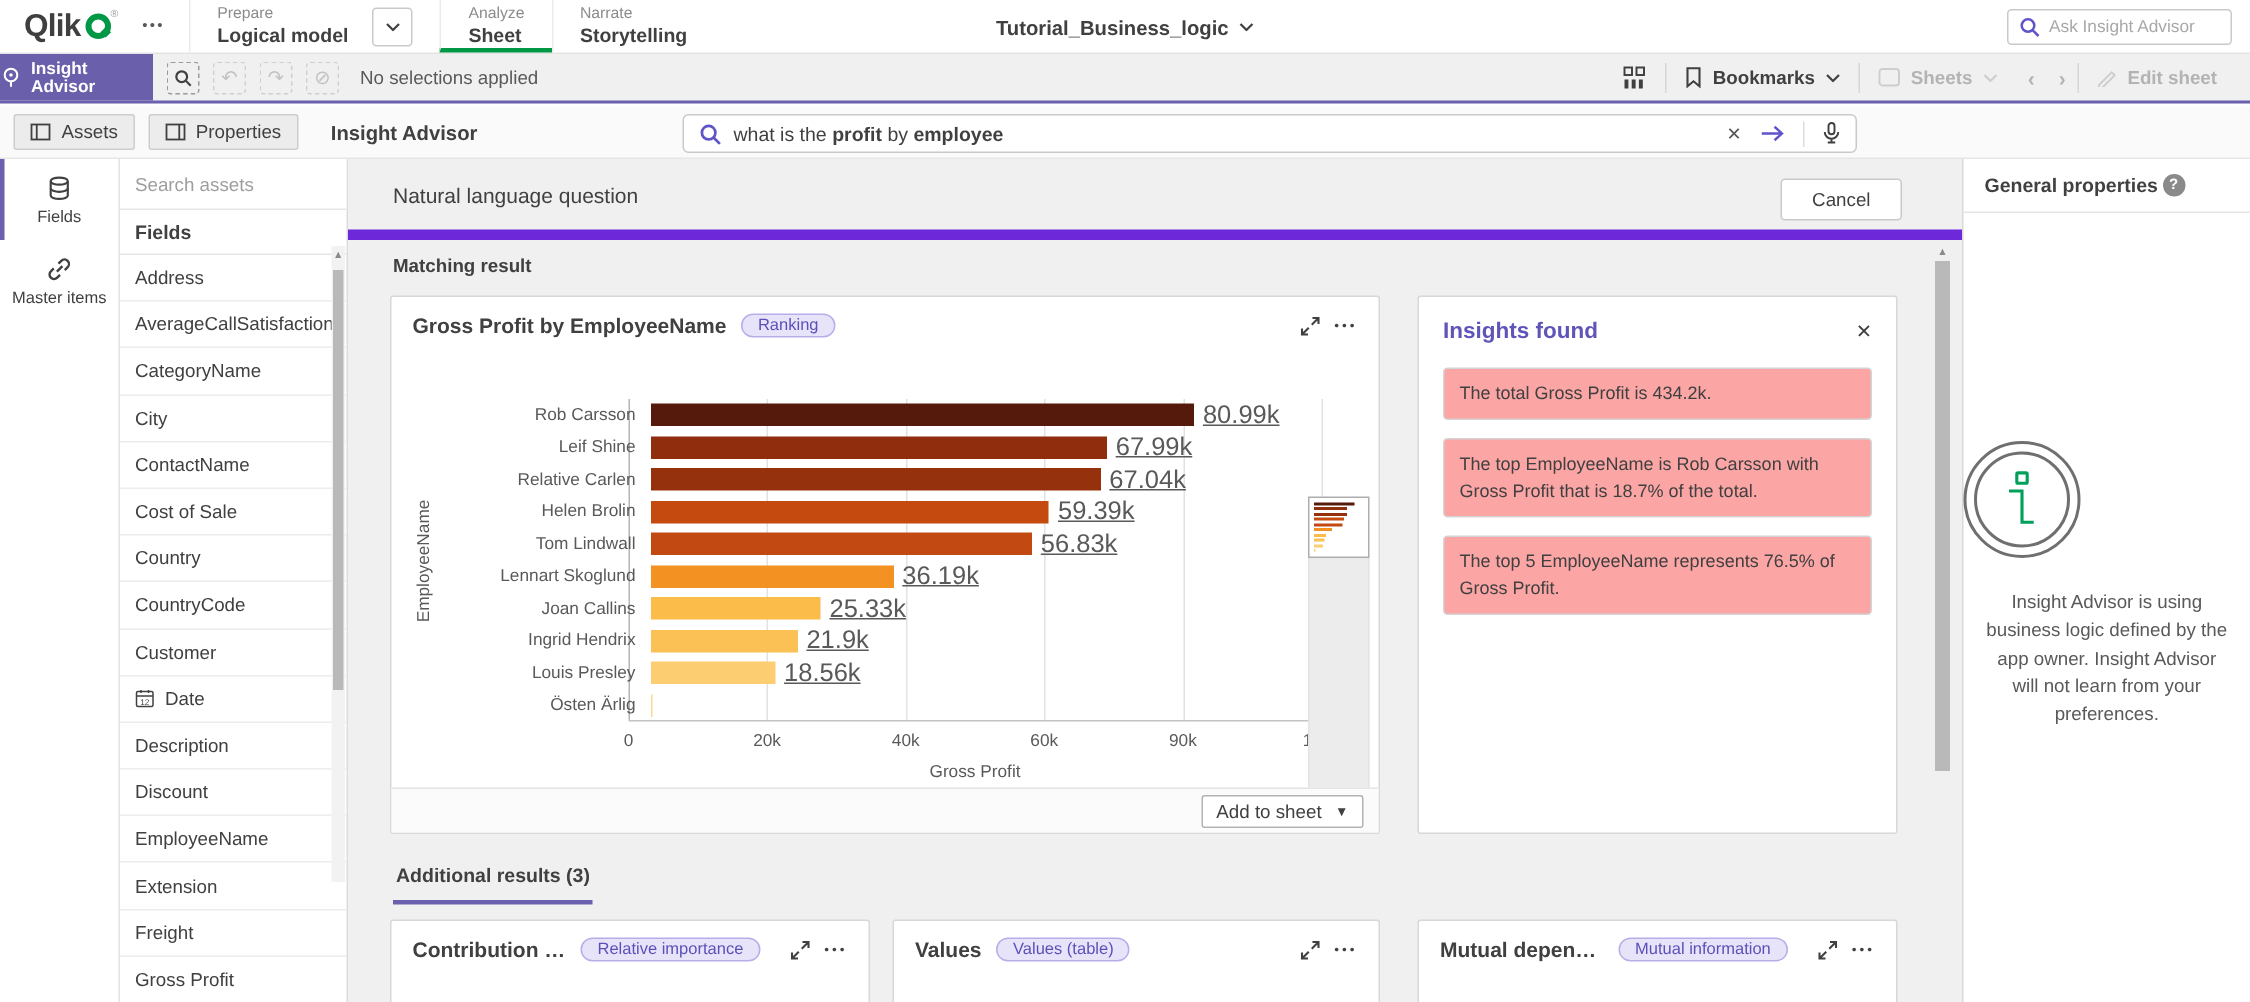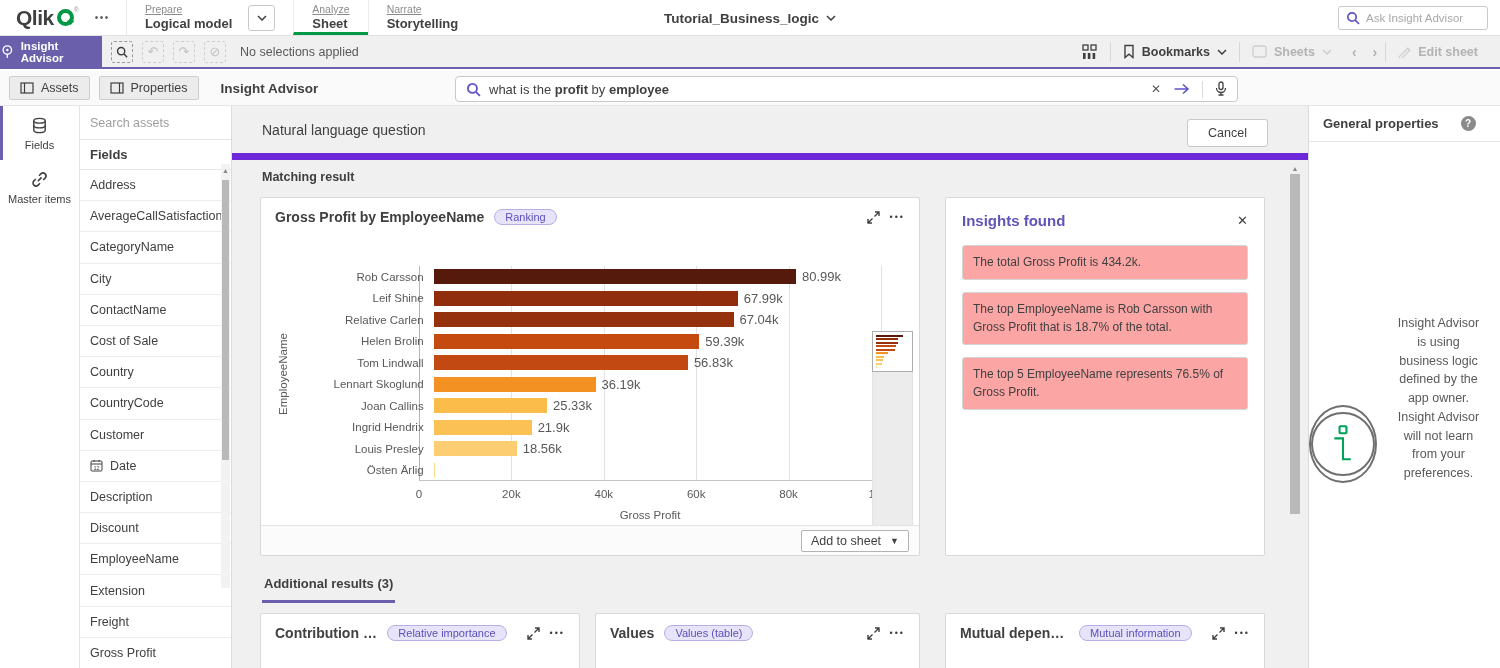--- a/index.html
+++ b/index.html
@@ -14,21 +14,21 @@
   .logo-text { font-size:21px; font-weight:700; color:#3f3f3f; letter-spacing:-0.5px; }
   .qmark { position:relative; width:17px; height:17px; border:4px solid #009845;
     border-radius:50%; margin-left:3px; }
   .qmark:after { content:""; position:absolute; right:-3px; bottom:-2px; width:5px; height:5px;
     background:#009845; transform:rotate(45deg); }
   .reg { font-size:7px; color:#9b9b9b; align-self:flex-start; margin-top:6px; }
   .hdr-dots { display:flex; align-items:center; font-size:10px; letter-spacing:1.5px;
     color:#595959; padding:0 16px; }
   .nav-block { display:flex; align-items:center; padding:0 18px; border-left:1px solid #ebebeb; }
   .nav-cols { display:flex; flex-direction:column; justify-content:center; line-height:1.25; }
-  .hdr-cat { font-size:10.5px; color:#8c8c8c;text-decoration:underline; }
+  .hdr-cat { font-size:10.5px; color:#8c8c8c; }
   .hdr-lbl { font-size:13px; font-weight:700; color:#404040; white-space:nowrap; }
   .nav-active { border-bottom:3px solid #009845; padding-top:3px; }
   .dd-btn { width:27px; height:26px; border:1px solid #c9c9c9; border-radius:3px;
     display:flex; align-items:center; justify-content:center; margin-left:16px;
     background:#fff; color:#404040; }
   .app-title { position:absolute; left:50%; top:0; height:36px; transform:translateX(-50%);
     display:flex; align-items:center; gap:7px; font-size:13.5px; font-weight:700; color:#404040; }
   .ask-box { position:absolute; right:12px; top:6px; width:150px; height:24px;
     border:1px solid #c9c9c9; border-radius:3px; display:flex; align-items:center;
     gap:6px; padding:0 7px; color:#5f54c9; background:#fff; }
@@ -122,21 +122,21 @@
     border-bottom:1px solid #c4c4c4; }
   .gline { position:absolute; top:0; bottom:0; width:1px; background:#e2e2e2; }
   .gline.zero { background:#b5b5b5; }
   .chart-rows { position:absolute; left:0; top:0; width:620px; height:215px;
     display:flex; flex-direction:column; }
   .crow { flex:1; display:flex; align-items:center; position:relative; }
   .ccat { width:178px; text-align:right; padding-right:10px; font-size:11.5px;
     color:#595959; white-space:nowrap; }
   .ctrack { position:relative; width:462px; height:100%; display:flex; align-items:center; }
   .cbar { height:15px; }
-  .cval { position:absolute; font-size:13px; color:#595959; white-space:nowrap; }
+  .cval { position:absolute; font-size:17px; color:#595959; white-space:nowrap;text-decoration:underline; }
   .xticks { position:absolute; left:158px; top:222px; width:462px; height:14px; }
   .xtick { position:absolute; transform:translateX(-50%); font-size:11.5px; color:#595959; }
   .xlabel { position:absolute; left:158px; top:243px; width:462px; text-align:center;
     font-size:11.5px; color:#595959; }
   .mmap { position:absolute; right:6px; top:65px; width:41px; }
   .mmbox { height:41px; border:1px solid #adadad; background:#fff; padding:3px;
     display:flex; flex-direction:column; justify-content:space-between; }
   .mmbar { height:2px; }
   .mm-track { height:177px; background:#ececec; border:1px solid #e3e3e3; border-top:none; }
   .card-foot { position:absolute; left:0; right:0; bottom:0; height:30px; background:#fbfbfb;
@@ -163,25 +163,25 @@
   #bottom-cards .bcard:nth-of-type(2) { left:363px; width:325px; }
   #bottom-cards .bcard:nth-of-type(3) { left:713px; width:320px; }
 
   
   .main-scroll { position:absolute; right:6px; top:56px; width:14px; bottom:0; background:#f0f0f0; }
   .main-scroll .thumb { position:absolute; top:12px; left:2px; width:10px; height:340px; background:#b9b9b9; }
 
   
   #props { position:absolute; right:0; top:106px; width:192px; bottom:0; background:#fff;
     border-left:1px solid #d9d9d9; }
-  .props-head { height:36px; display:flex; align-items:center; gap:22px; padding:0 14px;
+  .props-head { height:36px; display:flex; align-items:center; gap:3px; padding:0 14px;
     font-size:13px; font-weight:700; color:#404040; border-bottom:1px solid #e5e5e5; }
   .help-ic { width:15px; height:15px; border-radius:50%; background:#8a8a8a; color:#fff;
     font-size:10px; font-weight:700; display:flex; align-items:center; justify-content:center; }
-  .info-wrap { margin-top:152px; display:flex; flex-direction:row; align-items:flex-end; }
+  .info-wrap { margin-top:152px; display:flex; flex-direction:column; align-items:flex-start; }
   .circ-outer { width:78px; height:78px; border:2px solid #6f6f6f; border-radius:50%;
     display:flex; align-items:center; justify-content:center; }
   .circ-inner { width:64px; height:64px; border:2px solid #6f6f6f; border-radius:50%;
     display:flex; align-items:center; justify-content:center; }
   .props-text { margin:20px 15px 0 15px; text-align:center; font-size:12.5px;
     color:#595959; line-height:1.5; }
 </style>
 </head>
 <body>
 
@@ -545,21 +545,21 @@
                 <div class="cbar" style="width: 0.17%; background: rgb(253, 217, 143);"></div>
                 <div class="cval" style="left: calc(0.17% + 6px);"></div>
               </div>
             </div>
           </div>
         <div class="xticks">
             <div class="xtick" style="left: 0%;">0</div>
             <div class="xtick" style="left: 20%;">20k</div>
             <div class="xtick" style="left: 40%;">40k</div>
             <div class="xtick" style="left: 60%;">60k</div>
-            <div class="xtick" style="left: 80%;">80k</div>
+            <div class="xtick" style="left: 80%;">90k</div>
             <div class="xtick" style="left: 100%;">100k</div>
           </div>
         <div class="xlabel">Gross Profit</div>
         <div class="mmap">
           <div class="mmbox">
               <div class="mmbar" style="width: 80.99%; background: rgb(85, 26, 11);"></div>
               <div class="mmbar" style="width: 67.99%; background: rgb(143, 45, 13);"></div>
               <div class="mmbar" style="width: 67.04%; background: rgb(150, 49, 14);"></div>
               <div class="mmbar" style="width: 59.39%; background: rgb(197, 74, 16);"></div>
               <div class="mmbar" style="width: 56.83%; background: rgb(194, 74, 18);"></div>

